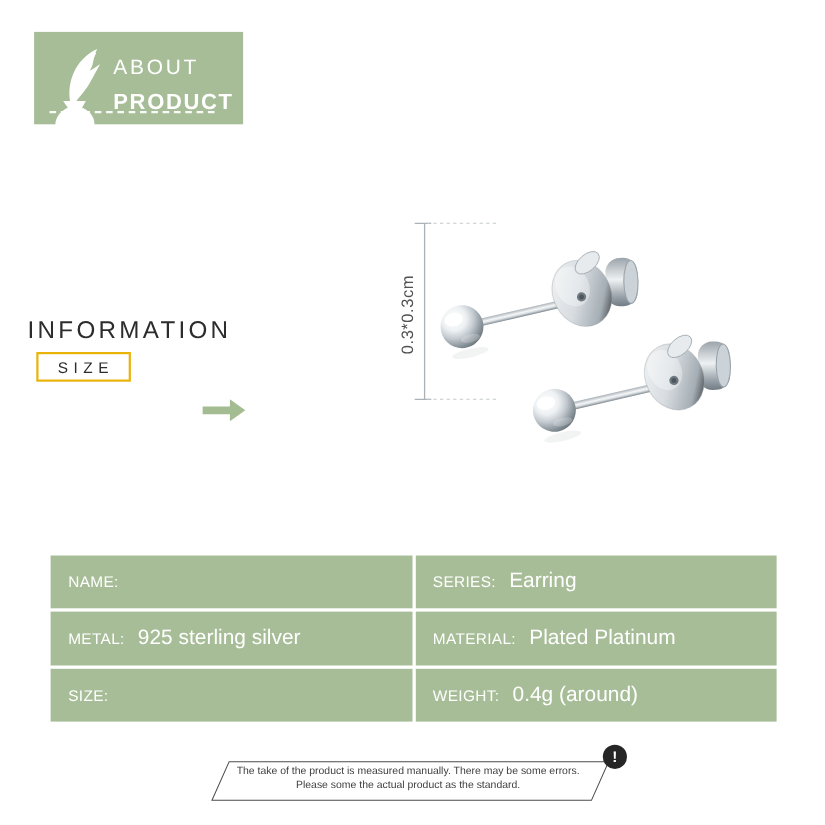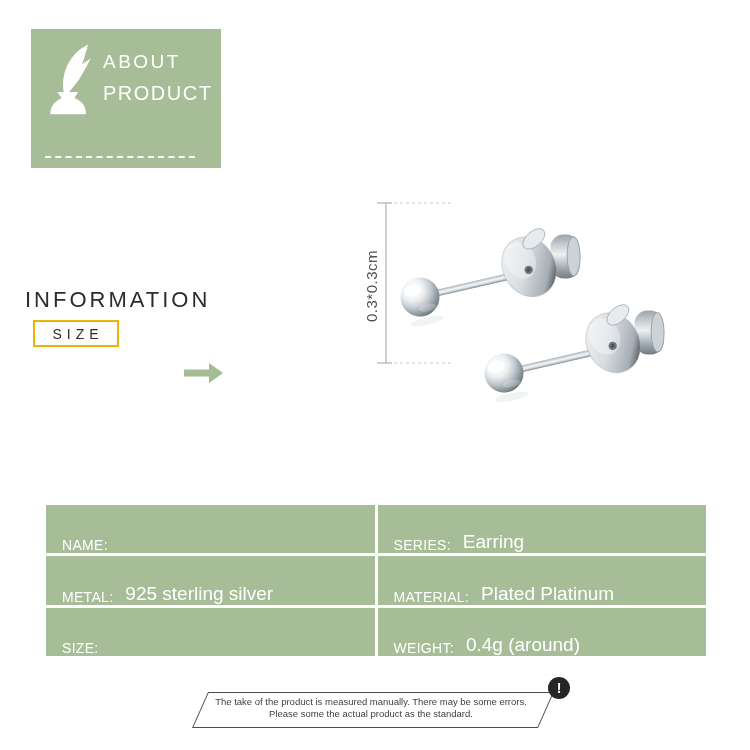--- a/index.html
+++ b/index.html
@@ -1,42 +1,42 @@
 <!DOCTYPE html>
 <html><head>
 <meta charset="utf-8">
 <style>
   html,body{margin:0;padding:0;background:#ffffff;}
   body{font-family:"Liberation Sans","DejaVu Sans",sans-serif;}
   .canvas{position:relative;width:750px;height:750px;background:#ffffff;overflow:hidden;}
 
   
-  .badge{position:absolute;left:31px;top:29px;width:190px;height:139px;background:#a7bd97;}
+  .badge{position:absolute;left:31px;top:29px;width:190px;height:84px;background:#a7bd97;}
   .badge-icon{position:absolute;left:15px;top:13px;}
   .badge-text{position:absolute;left:72px;top:22px;color:#ffffff;}
   .badge-about{font-size:19px;letter-spacing:2.5px;font-weight:400;}
-  .badge-product{font-size:20px;letter-spacing:1.5px;font-weight:400;margin-top:9px;}
+  .badge-product{font-size:20px;letter-spacing:1.5px;font-weight:700;margin-top:9px;}
   .badge-dash{position:absolute;left:14px;bottom:10px;width:150px;border-top:2px dashed rgba(255,255,255,0.92);}
 
   
   .info-heading{position:absolute;left:25px;top:287px;font-size:22px;letter-spacing:3px;color:#2c2c2c;font-weight:400;margin:0;}
   .size-box{position:absolute;left:33px;top:320px;width:78px;height:23px;border:2px solid #eab308;
             display:flex;align-items:center;justify-content:center;
             font-size:14px;letter-spacing:5px;color:#2c2c2c;padding-left:4px;}
   .arrow{position:absolute;left:184px;top:361px;}
 
   
   .figure{position:absolute;left:330px;top:183px;width:345px;height:250px;}
   .dim-label{position:absolute;left:371px;top:286px;transform:translate(-50%,-50%) rotate(-90deg);
              font-size:15px;color:#515151;letter-spacing:0.5px;white-space:nowrap;}
 
   
   .spec-table{position:absolute;left:46px;top:505px;width:660px;height:151px;
               display:grid;grid-template-columns:1fr 1fr;grid-template-rows:1fr 1fr 1fr;gap:3px;background:#ffffff;}
-  .spec-cell{background:#a7bd97;color:#ffffff;display:flex;align-items:flex-end;padding-left:16px;overflow:hidden;}
+  .spec-cell{background:#a7bd97;color:#ffffff;display:flex;align-items:center;padding-left:16px;overflow:hidden;}
   .spec-label{font-size:14px;letter-spacing:0.3px;flex:none;}
   .spec-value{font-size:19px;margin-left:12px;white-space:nowrap;}
 
   
   .disclaimer-shape{position:absolute;left:200px;top:692px;width:344px;height:34px;
                     border:1px solid #4c4c4c;background:#ffffff;transform:skewX(-24deg);}
   .disclaimer-text{position:absolute;left:171px;top:696px;width:400px;text-align:center;
                    font-size:9.5px;line-height:12px;color:#3e3e3e;}
   .excl-badge{position:absolute;left:548px;top:677px;width:22px;height:22px;border-radius:50%;
               background:#262626;color:#ffffff;display:flex;align-items:center;justify-content:center;

